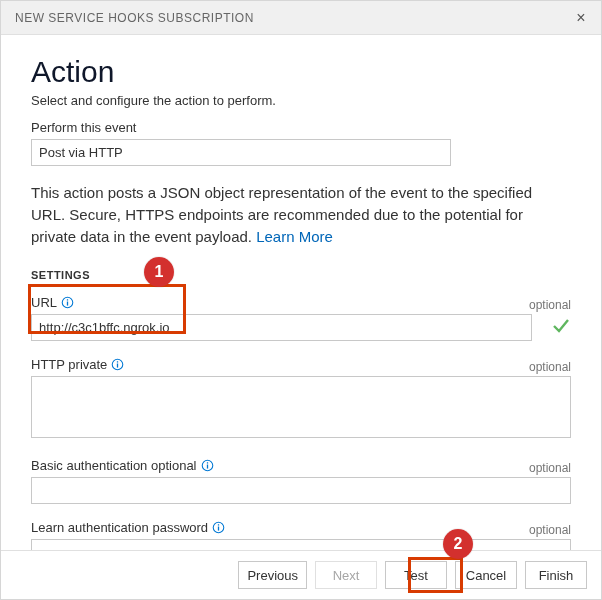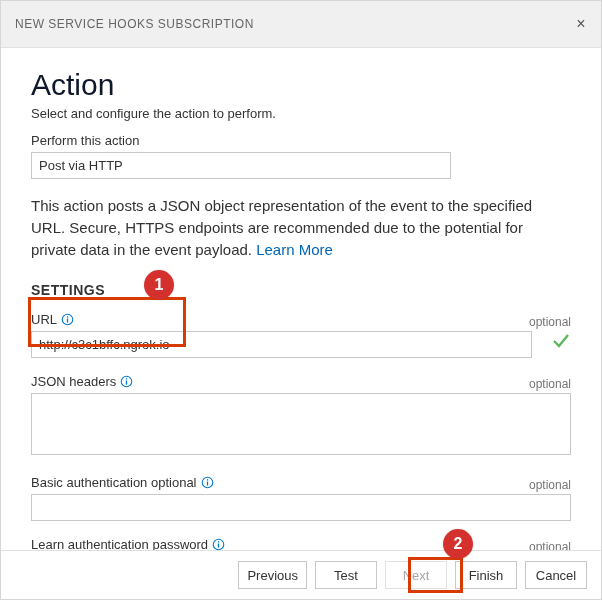--- a/index.html
+++ b/index.html
@@ -1,21 +1,21 @@
 <!DOCTYPE html>
 <html><head>
 <meta charset="utf-8">
 <style>
   * { box-sizing: border-box; font-family: "Segoe UI", Arial, sans-serif; }
   html, body { margin: 0; padding: 0; }
   body { width: 602px; height: 600px; background: #fff; overflow: hidden; }
 
   .dialog { width: 602px; height: 600px; border: 1px solid #d6d6d6; display: flex; flex-direction: column; }
 
-  .header { height: 47px; background: #f0f0f0; border-bottom: 1px solid #e0e0e0; display: flex; align-items: center; padding: 0 10px 0 14px; }
+  .header { height: 34px; background: #f0f0f0; border-bottom: 1px solid #e0e0e0; display: flex; align-items: center; padding: 0 10px 0 14px; }
   .header-title { font-size: 12px; letter-spacing: .5px; color: #666; flex: 1; font-weight: 400; }
   .close { width: 20px; height: 20px; color: #555; font-size: 16px; display:flex; align-items:center; justify-content:center; cursor:pointer; }
 
   .body-wrap { flex: 1; position: relative; overflow: hidden; }
   .scroller { position:absolute; inset:0; overflow-y: scroll; padding: 14px 30px 20px 30px; }
   
   .scroller::-webkit-scrollbar { width:17px; }
   .scroller::-webkit-scrollbar-track { background:#f0f0f0; }
   .scroller::-webkit-scrollbar-thumb { background:#c2c2c2; }
 
@@ -32,26 +32,26 @@
   }
   textarea { height: 62px; resize: none; }
   .dropdown { width: 420px; }
   .readonly { background:#fff; border:1px solid #c8c8c8; padding:5px 7px; font-size:13px; color:#333; width:420px; }
 
   .field-block { margin-bottom: 16px; }
 
   .desc { font-size: 15px; color:#333; line-height: 1.45; margin: 14px 0 22px 0; max-width: 520px; }
   .desc a { color:#0066b8; text-decoration:none; }
 
-  .section-head { font-size: 14px; font-weight: 600; letter-spacing:.5px; color:#333; margin-bottom: 14px; }
+  .section-head { font-size: 11px; font-weight: 600; letter-spacing:.5px; color:#333; margin-bottom: 14px; }
 
   .info-icon { display:inline-flex; }
   .checkmark { color:#5fb65f; font-size:20px; }
 
-  .url-row { display:flex; align-items:flex-start; gap:19px; }
+  .url-row { display:flex; align-items:flex-end; gap:19px; }
   .url-row input { flex:1; }
 
   .footer { border-top:1px solid #e0e0e0; padding:10px 14px; display:flex; justify-content:flex-end; gap:8px; }
   .btn { min-width:62px; height:28px; font-size:13px; padding:0 8px; background:#fff; border:1px solid #c8c8c8; color:#333; cursor:pointer; }
   .btn.disabled { color:#a6a6a6; border-color:#e0e0e0; cursor:default; }
 
   
   .hl { position:absolute; border:3px solid #d83b01; pointer-events:none; }
   .callout-num { position:absolute; width:30px; height:30px; border-radius:50%; background:#d3302e; color:#fff; font-size:16px; font-weight:600; display:flex; align-items:center; justify-content:center; pointer-events:none; box-shadow:0 0 0 1px rgba(0,0,0,.05); }
 </style>
@@ -65,21 +65,21 @@
     <div class="close">×</div>
   </div>
 
   <div class="body-wrap">
     <div class="scroller">
 
       <h1 class="page-title">Action</h1>
       <div class="subtitle">Select and configure the action to perform.</div>
 
       <div class="field-block">
-        <div class="field-label">Perform this action</div>
+        <div class="field-label">Perform this event</div>
         <div class="readonly dropdown">Post via HTTP</div>
       </div>
 
       <div class="desc">
         <span>This action posts a JSON object representation of the event to the specified URL. Secure, HTTPS endpoints are recommended due to the potential for private data in the event payload. </span><a href="#">Learn More</a>
       </div>
 
       <div class="section-head">SETTINGS</div>
 
       <div class="field-block" style="position:relative;">
@@ -102,21 +102,21 @@
             <svg width="20" height="20" viewBox="0 0 20 20">
                 <path d="M3 10 L8 15 L17 4" fill="none" stroke="#5fb65f" stroke-width="2.4"></path>
               </svg>
           </span>
         </div>
       </div>
 
       <div class="field-block">
         <div class="field-label-line">
           <div class="field-label">
-            <span>JSON headers</span>
+            <span>HTTP private</span>
             <span class="info-icon">
               <svg width="13" height="13" viewBox="0 0 16 16">
                   <circle cx="8" cy="8" r="6.5" fill="none" stroke="#0078d4" stroke-width="1.3"></circle>
                   <rect x="7.2" y="6.8" width="1.6" height="5" fill="#0078d4"></rect>
                   <rect x="7.2" y="4" width="1.6" height="1.6" fill="#0078d4"></rect>
                 </svg>
             </span>
           </div>
           <span class="field-right">optional</span>
         </div>
@@ -158,22 +158,22 @@
       </div>
 
     </div>
 
     <div class="hl" style="left:27px; top:249px; width:158px; height:50px;"></div>
     <div class="callout-num" style="left:143px; top:222px;">1</div>
   </div>
 
   <div class="footer" style="position:relative;">
     <button class="btn">Previous</button>
+    <button class="btn disabled">Next</button>
     <button class="btn">Test</button>
-    <button class="btn disabled">Next</button>
+    <button class="btn">Cancel</button>
     <button class="btn">Finish</button>
-    <button class="btn">Cancel</button>
 
     <div class="hl" style="left:407px; top:6px; width:55px; height:36px; position:absolute;"></div>
     <div class="callout-num" style="position:absolute; left:442px; top:-22px;">2</div>
   </div>
 
 </div>
 
 </body></html>

